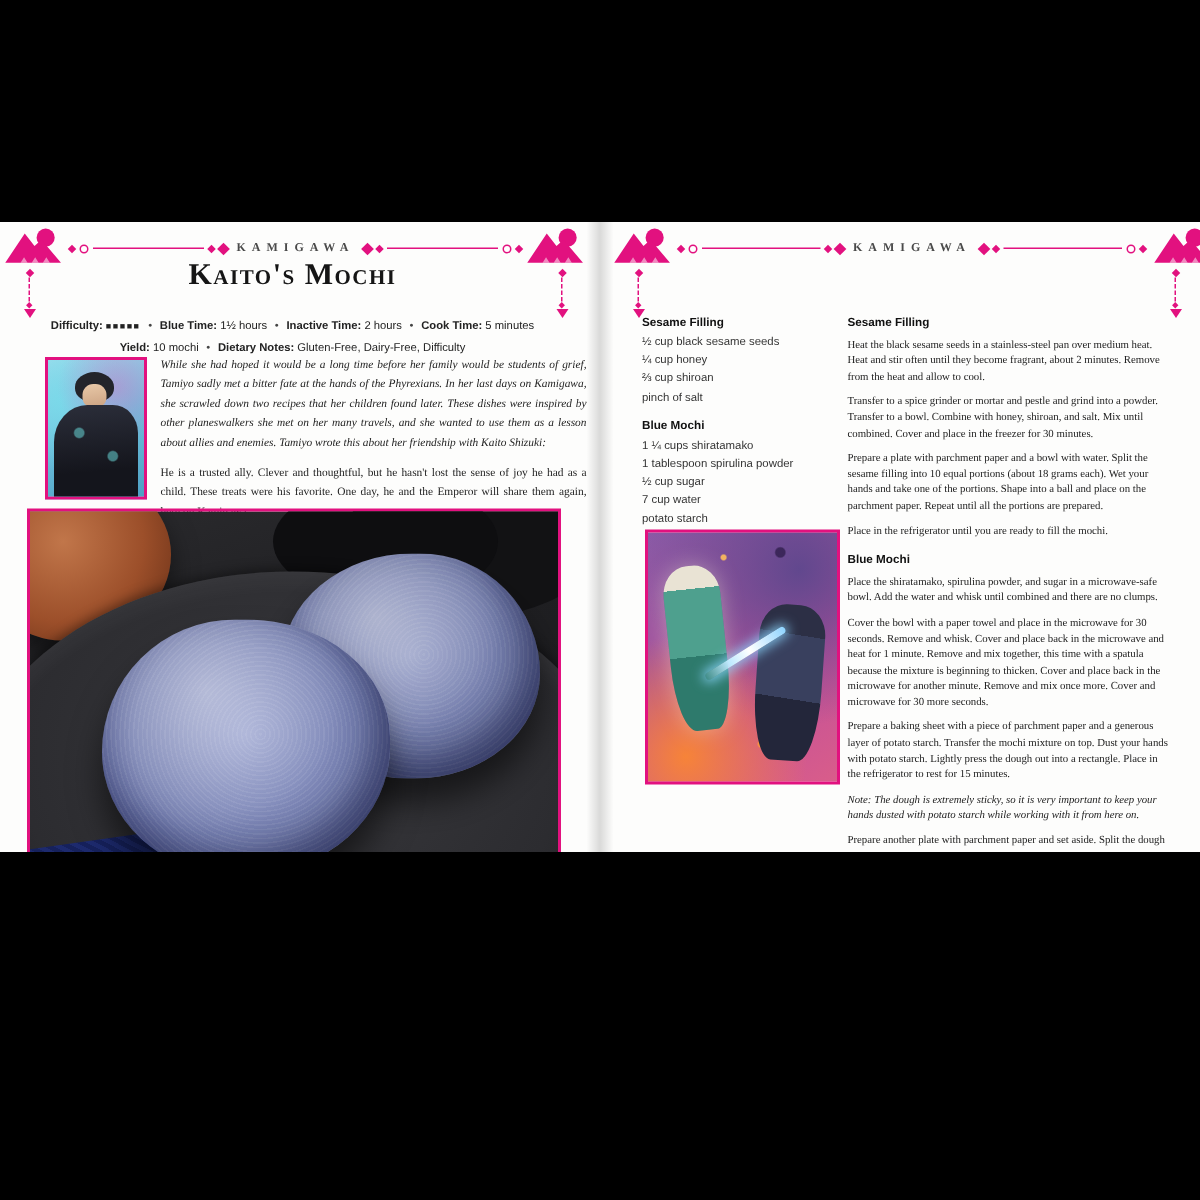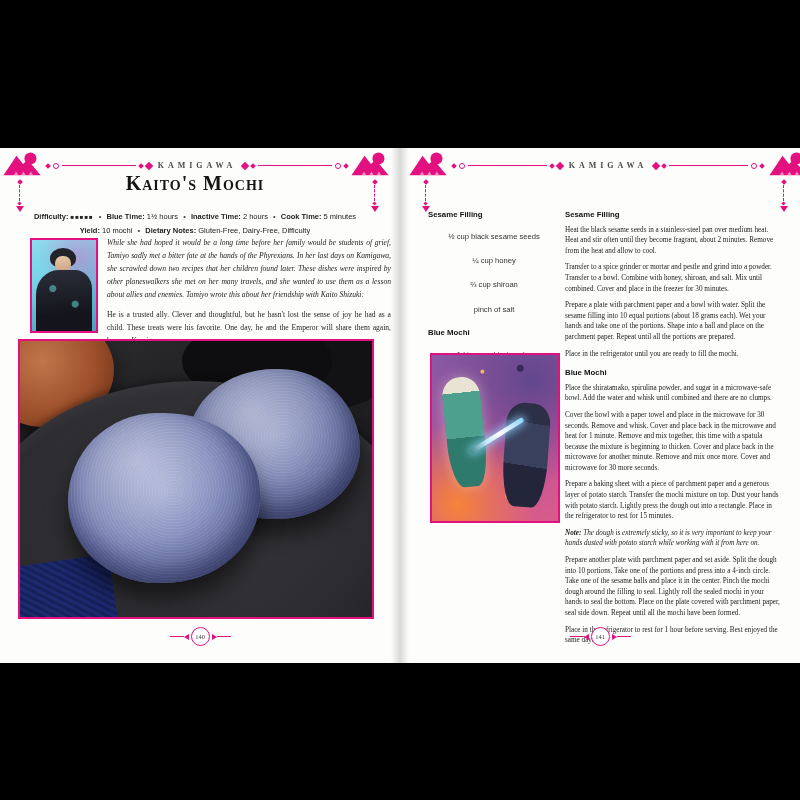--- a/index.html
+++ b/index.html
@@ -1,16 +1,16 @@
 <!DOCTYPE html>
 <html><head>
 <meta charset="utf-8">
 <style>
   html,body{margin:0;padding:0;background:#000;}
-  .stage{position:relative;width:800px;height:800px;background:#000;overflow:hidden;
+  .stage{position:relative;width:800px;height:568px;background:#000;overflow:hidden;
          font-family:"Liberation Serif",serif;color:#1d1d1d;}
   .spread{position:absolute;top:148px;left:0;width:800px;height:515px;background:#fdfdfc;}
   .spread::after{content:"";position:absolute;top:0;bottom:0;left:391px;width:18px;
          background:linear-gradient(90deg,rgba(0,0,0,0) 0%,rgba(0,0,0,.14) 50%,rgba(0,0,0,0) 100%);pointer-events:none;}
   .page{position:absolute;top:0;width:400px;height:515px;}
   .page.left{left:0;}
   .page.right{left:400px;}
 
   
   .hdr{position:absolute;top:0;left:0;right:0;height:70px;}
@@ -76,21 +76,21 @@
   .pagenum .tl.r{border-left:5px solid #e2117f;margin-left:2px;}
   .pagenum .circ{width:17px;height:17px;border:1px solid #e2117f;border-radius:50%;
          display:flex;align-items:center;justify-content:center;
          font-family:"Liberation Serif",serif;font-size:6.5px;color:#3a3a3a;background:#fff;}
 
   
   .col-ing{position:absolute;top:62px;left:28px;width:132px;
            font-family:"Liberation Sans",sans-serif;font-size:7.6px;color:#333;}
   .col-ing h4{margin:0 0 3px 0;font-size:7.8px;color:#111;}
   .col-ing h4.later{margin-top:8px;}
-  .col-ing p{margin:12px;line-height:12.2px;text-align:center;}
+  .col-ing p{margin:0;line-height:12.2px;}
 
   .art{position:absolute;top:205px;left:30px;width:126px;height:166px;border:2px solid #e2117f;
        overflow:hidden;background:
          radial-gradient(circle at 20% 90%,rgba(255,140,40,.85),rgba(255,140,40,0) 45%),
          radial-gradient(circle at 80% 15%,rgba(90,70,140,.9),rgba(90,70,140,0) 60%),
          linear-gradient(150deg,#8a5aa6 0%,#a4559e 35%,#c1509a 60%,#d95d8a 100%);}
   .art .debris{position:absolute;inset:0;
        background:
         radial-gradient(circle at 15% 20%,rgba(60,40,90,.9) 0 4px,transparent 5px),
         radial-gradient(circle at 88% 40%,rgba(70,50,100,.9) 0 5px,transparent 6px),
@@ -107,21 +107,21 @@
   .blade{position:absolute;top:78px;left:34px;width:62px;height:5px;transform:rotate(-32deg);
        background:linear-gradient(90deg,rgba(140,220,255,.2),#bfeaff 30%,#ffffff 55%,#8fd4ff 100%);
        box-shadow:0 0 8px 2px rgba(140,215,255,.8);border-radius:3px;}
 
   .col-ins{position:absolute;top:62px;left:165px;width:215px;font-size:7.2px;line-height:10.6px;
            color:#222;text-align:left;}
   .col-ins h4{margin:0 0 4px 0;font-family:"Liberation Sans",sans-serif;font-size:7.8px;color:#111;}
   .col-ins h4.later{margin-top:9px;}
   .col-ins p{margin:0 0 6px 0;}
   .col-ins p.note{font-style:italic;}
-  .col-ins p.note .nl{font-weight:bold;}
+  .col-ins p.note .nl{font-weight:normal;}
 </style>
 </head>
 <body>
 
 <div class="stage">
   <div class="spread">
 
     <div class="page left">
 
       <div class="hdr">

